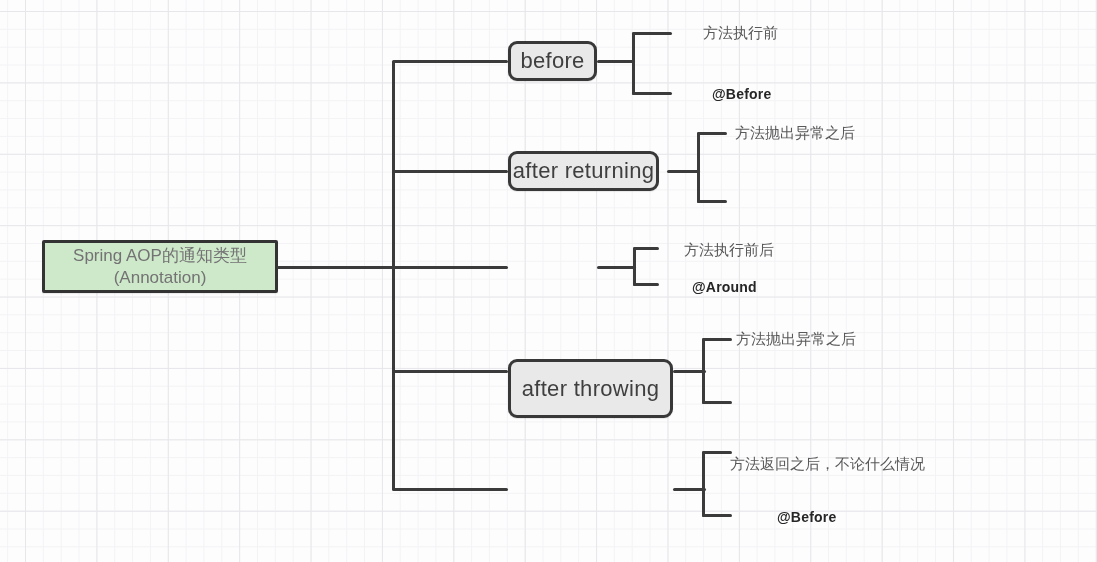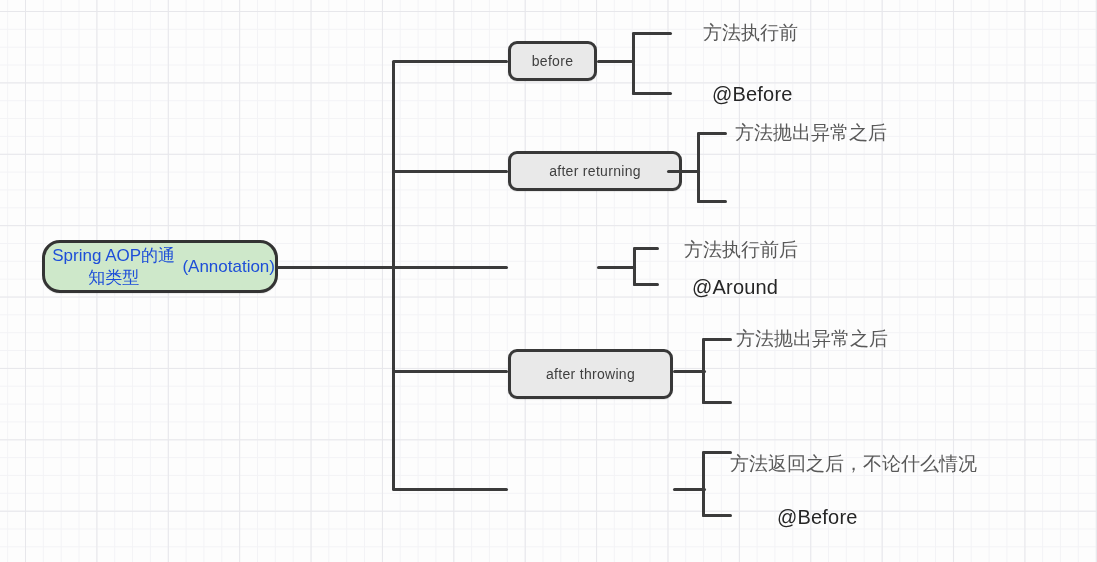--- a/index.html
+++ b/index.html
@@ -22,43 +22,43 @@
   }
   .lh{position:absolute;height:3px;background:var(--line,#3b3b3b);border-radius:2px;}
   .lv{position:absolute;width:3px;background:var(--line,#3b3b3b);border-radius:2px;}
   .node{
     position:absolute;
     display:flex;align-items:center;justify-content:center;
     background:var(--node-fill,#e9e9e9);
     border:3px solid #383838;
     border-radius:9px;
     box-sizing:border-box;
-    font-size:14px;color:#3f3f3f;
+    font-size:22px;color:#3f3f3f;
     letter-spacing:.3px;
     box-shadow:0 1px 1px rgba(0,0,0,.08);
   }
   .root{
     position:absolute;
-    display:flex;flex-direction:row;align-items:center;justify-content:center;
+    display:flex;flex-direction:column;align-items:center;justify-content:center;
     background:var(--root-fill,#cee8ca);
     border:3px solid #333333;
-    border-radius:18px;
+    border-radius:2px;
     box-sizing:border-box;
-    font-size:17px;color:#1d4ed8;
+    font-size:17px;color:#737373;
     line-height:22px;text-align:center;
     box-shadow:0 1px 1px rgba(0,0,0,.08);
   }
   .desc{
     position:absolute;
-    font-size:19px;color:var(--desc-color,#595959);
+    font-size:15px;color:var(--desc-color,#595959);
     line-height:20px;white-space:nowrap;
   }
   .ann{
     position:absolute;
-    font-size:20px;font-weight:normal;color:var(--ann-color,#262626);
+    font-size:14px;font-weight:bold;color:var(--ann-color,#262626);
     line-height:20px;white-space:nowrap;letter-spacing:.2px;
   }
 </style>
 </head>
 <body>
 
 <div class="canvas">
 
   <div class="root" style="left:42px;top:240px;width:236px;height:53px">
     <span>Spring AOP的通知类型</span>
@@ -74,39 +74,39 @@
     <span>before</span>
   </div>
   <div class="lh" style="left:597px;top:59.5px;width:38px"></div>
   <div class="lv" style="left:632px;top:31.5px;height:63px"></div>
   <div class="lh" style="left:632px;top:31.5px;width:40px"></div>
   <div class="lh" style="left:632px;top:91.5px;width:40px"></div>
   <div class="desc" style="left:703px;top:23px">方法执行前</div>
   <div class="ann" style="left:712px;top:84px">@Before</div>
 
   <div class="lh" style="left:393px;top:169.5px;width:115px"></div>
-  <div class="node" style="left:508px;top:151px;width:174px;height:40px">
+  <div class="node" style="left:508px;top:151px;width:151px;height:40px">
     <span>after returning</span>
   </div>
   <div class="lh" style="left:667px;top:169.5px;width:33px"></div>
   <div class="lv" style="left:697px;top:131.5px;height:71px"></div>
   <div class="lh" style="left:697px;top:131.5px;width:30px"></div>
   <div class="lh" style="left:697px;top:199.5px;width:30px"></div>
   <div class="desc" style="left:735px;top:123px">方法抛出异常之后</div>
 
   <div class="lh" style="left:393px;top:265.5px;width:115px"></div>
   <div class="lh" style="left:597px;top:265.5px;width:39px"></div>
   <div class="lv" style="left:633px;top:246.5px;height:39px"></div>
   <div class="lh" style="left:633px;top:246.5px;width:26px"></div>
   <div class="lh" style="left:633px;top:282.5px;width:26px"></div>
   <div class="desc" style="left:684px;top:240px">方法执行前后</div>
   <div class="ann" style="left:692px;top:277px">@Around</div>
 
   <div class="lh" style="left:393px;top:369.5px;width:115px"></div>
-  <div class="node" style="left:508px;top:349px;width:165px;height:50px">
+  <div class="node" style="left:508px;top:359px;width:165px;height:59px">
     <span>after throwing</span>
   </div>
   <div class="lh" style="left:673px;top:369.5px;width:33px"></div>
   <div class="lv" style="left:702px;top:337.5px;height:66px"></div>
   <div class="lh" style="left:702px;top:337.5px;width:30px"></div>
   <div class="lh" style="left:702px;top:400.5px;width:30px"></div>
   <div class="desc" style="left:736px;top:329px">方法抛出异常之后</div>
 
   <div class="lh" style="left:393px;top:487.5px;width:115px"></div>
   <div class="lh" style="left:673px;top:487.5px;width:33px"></div>

